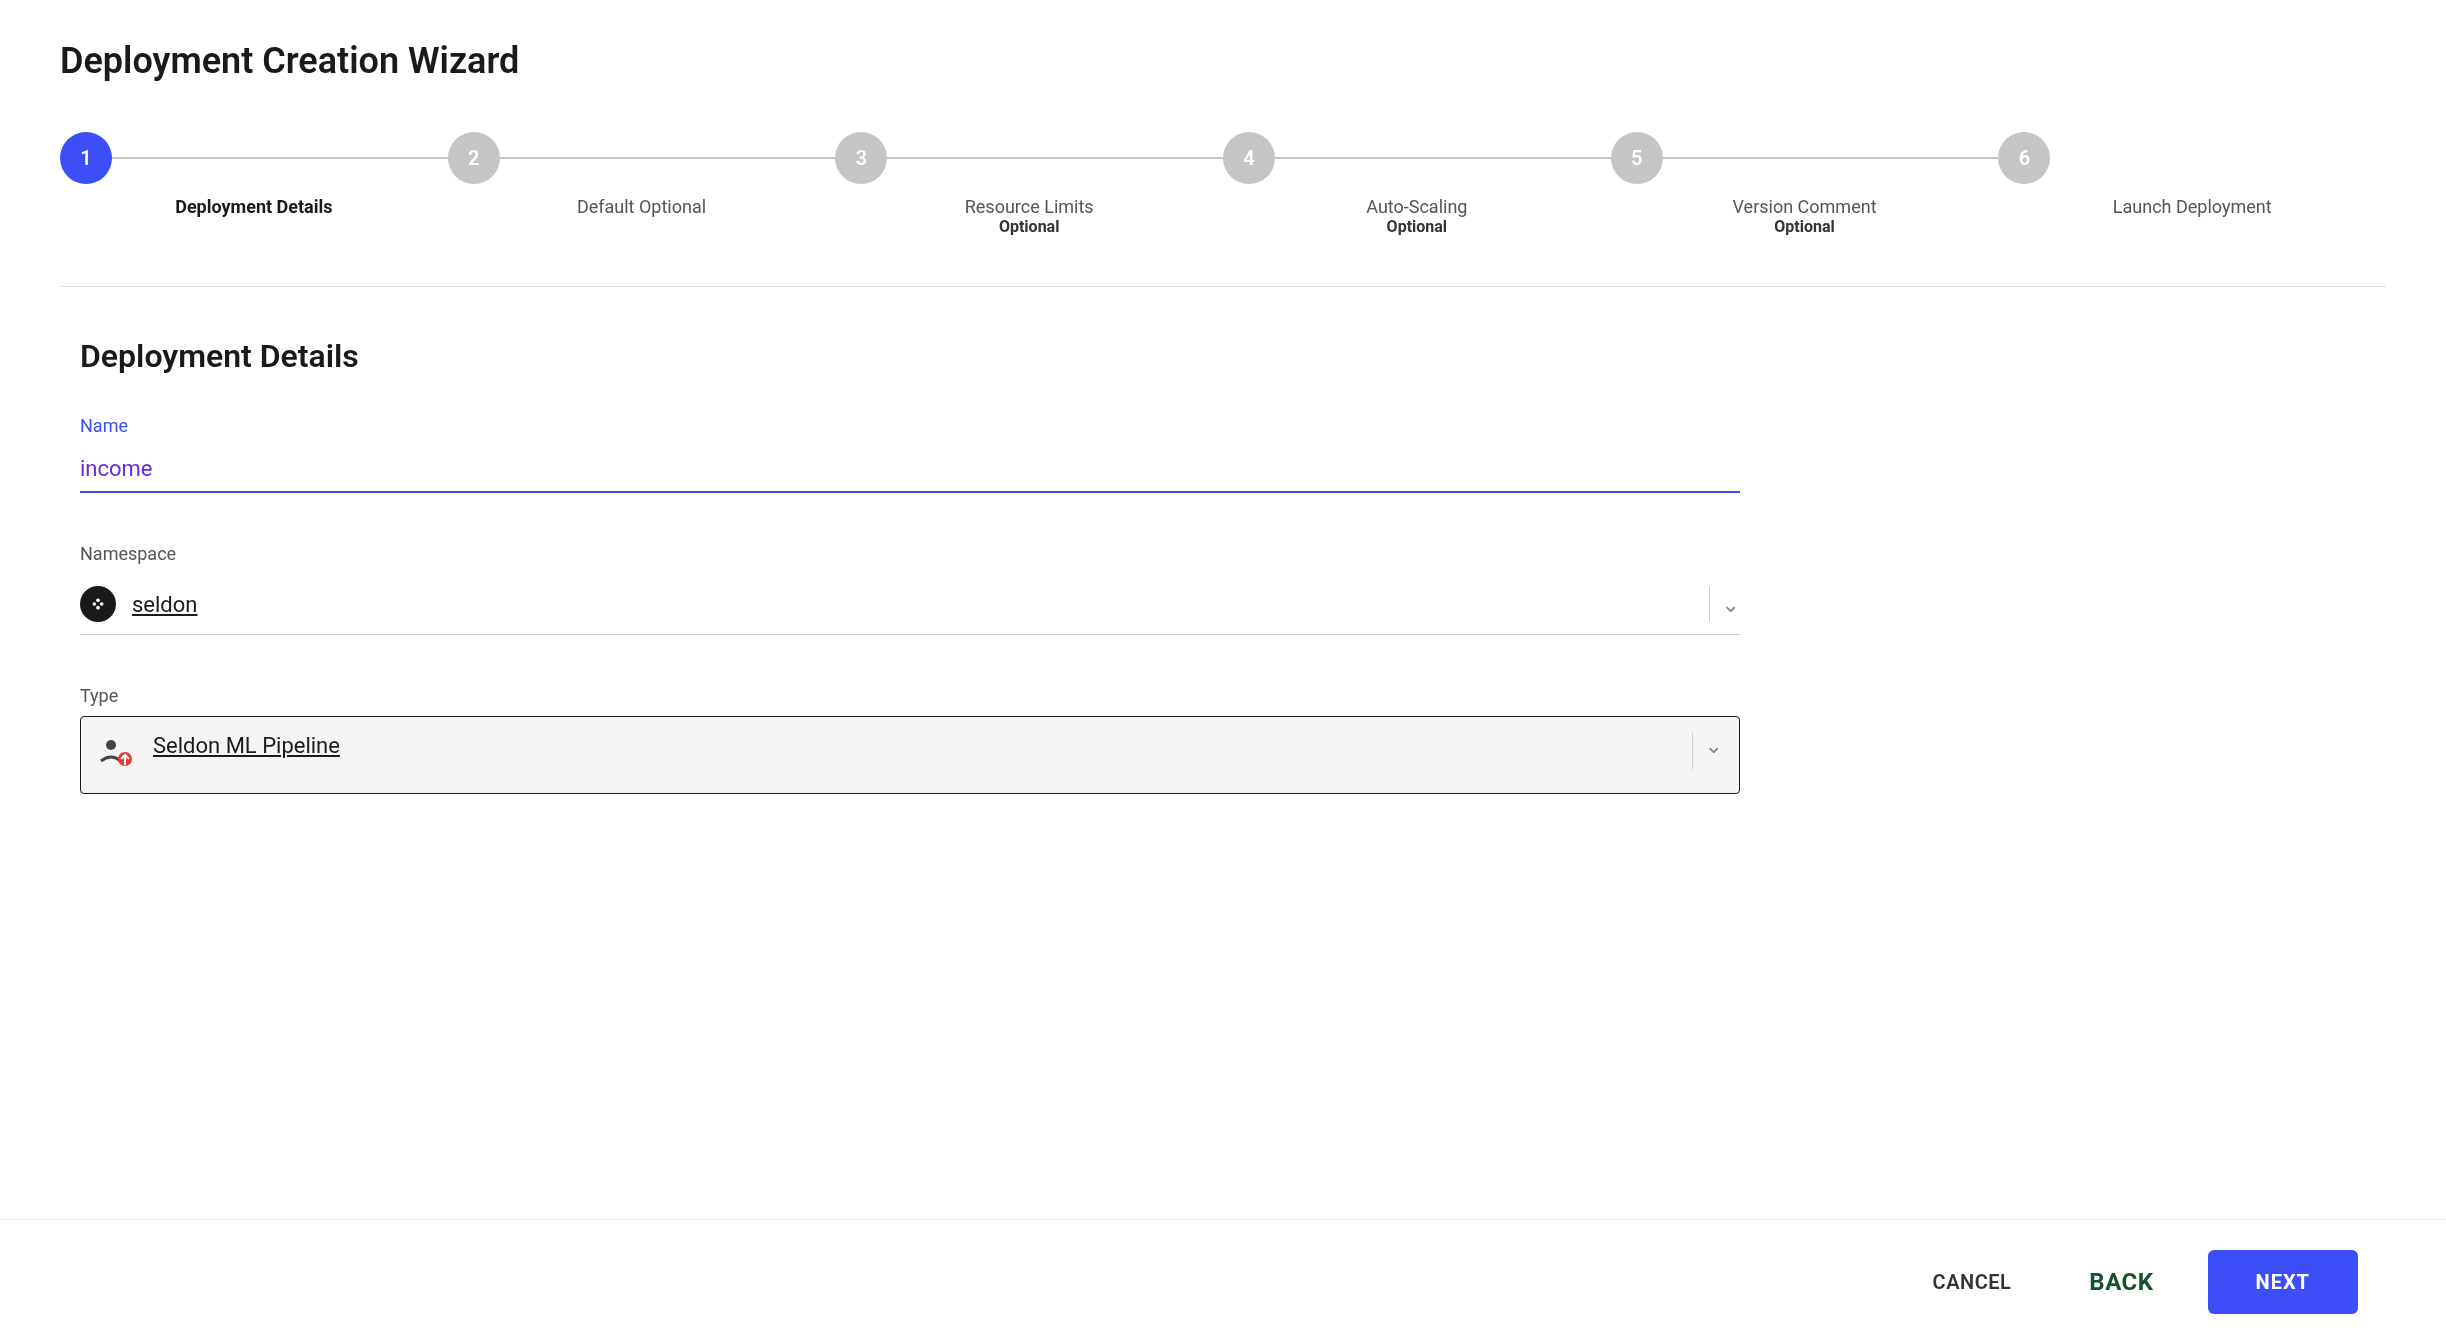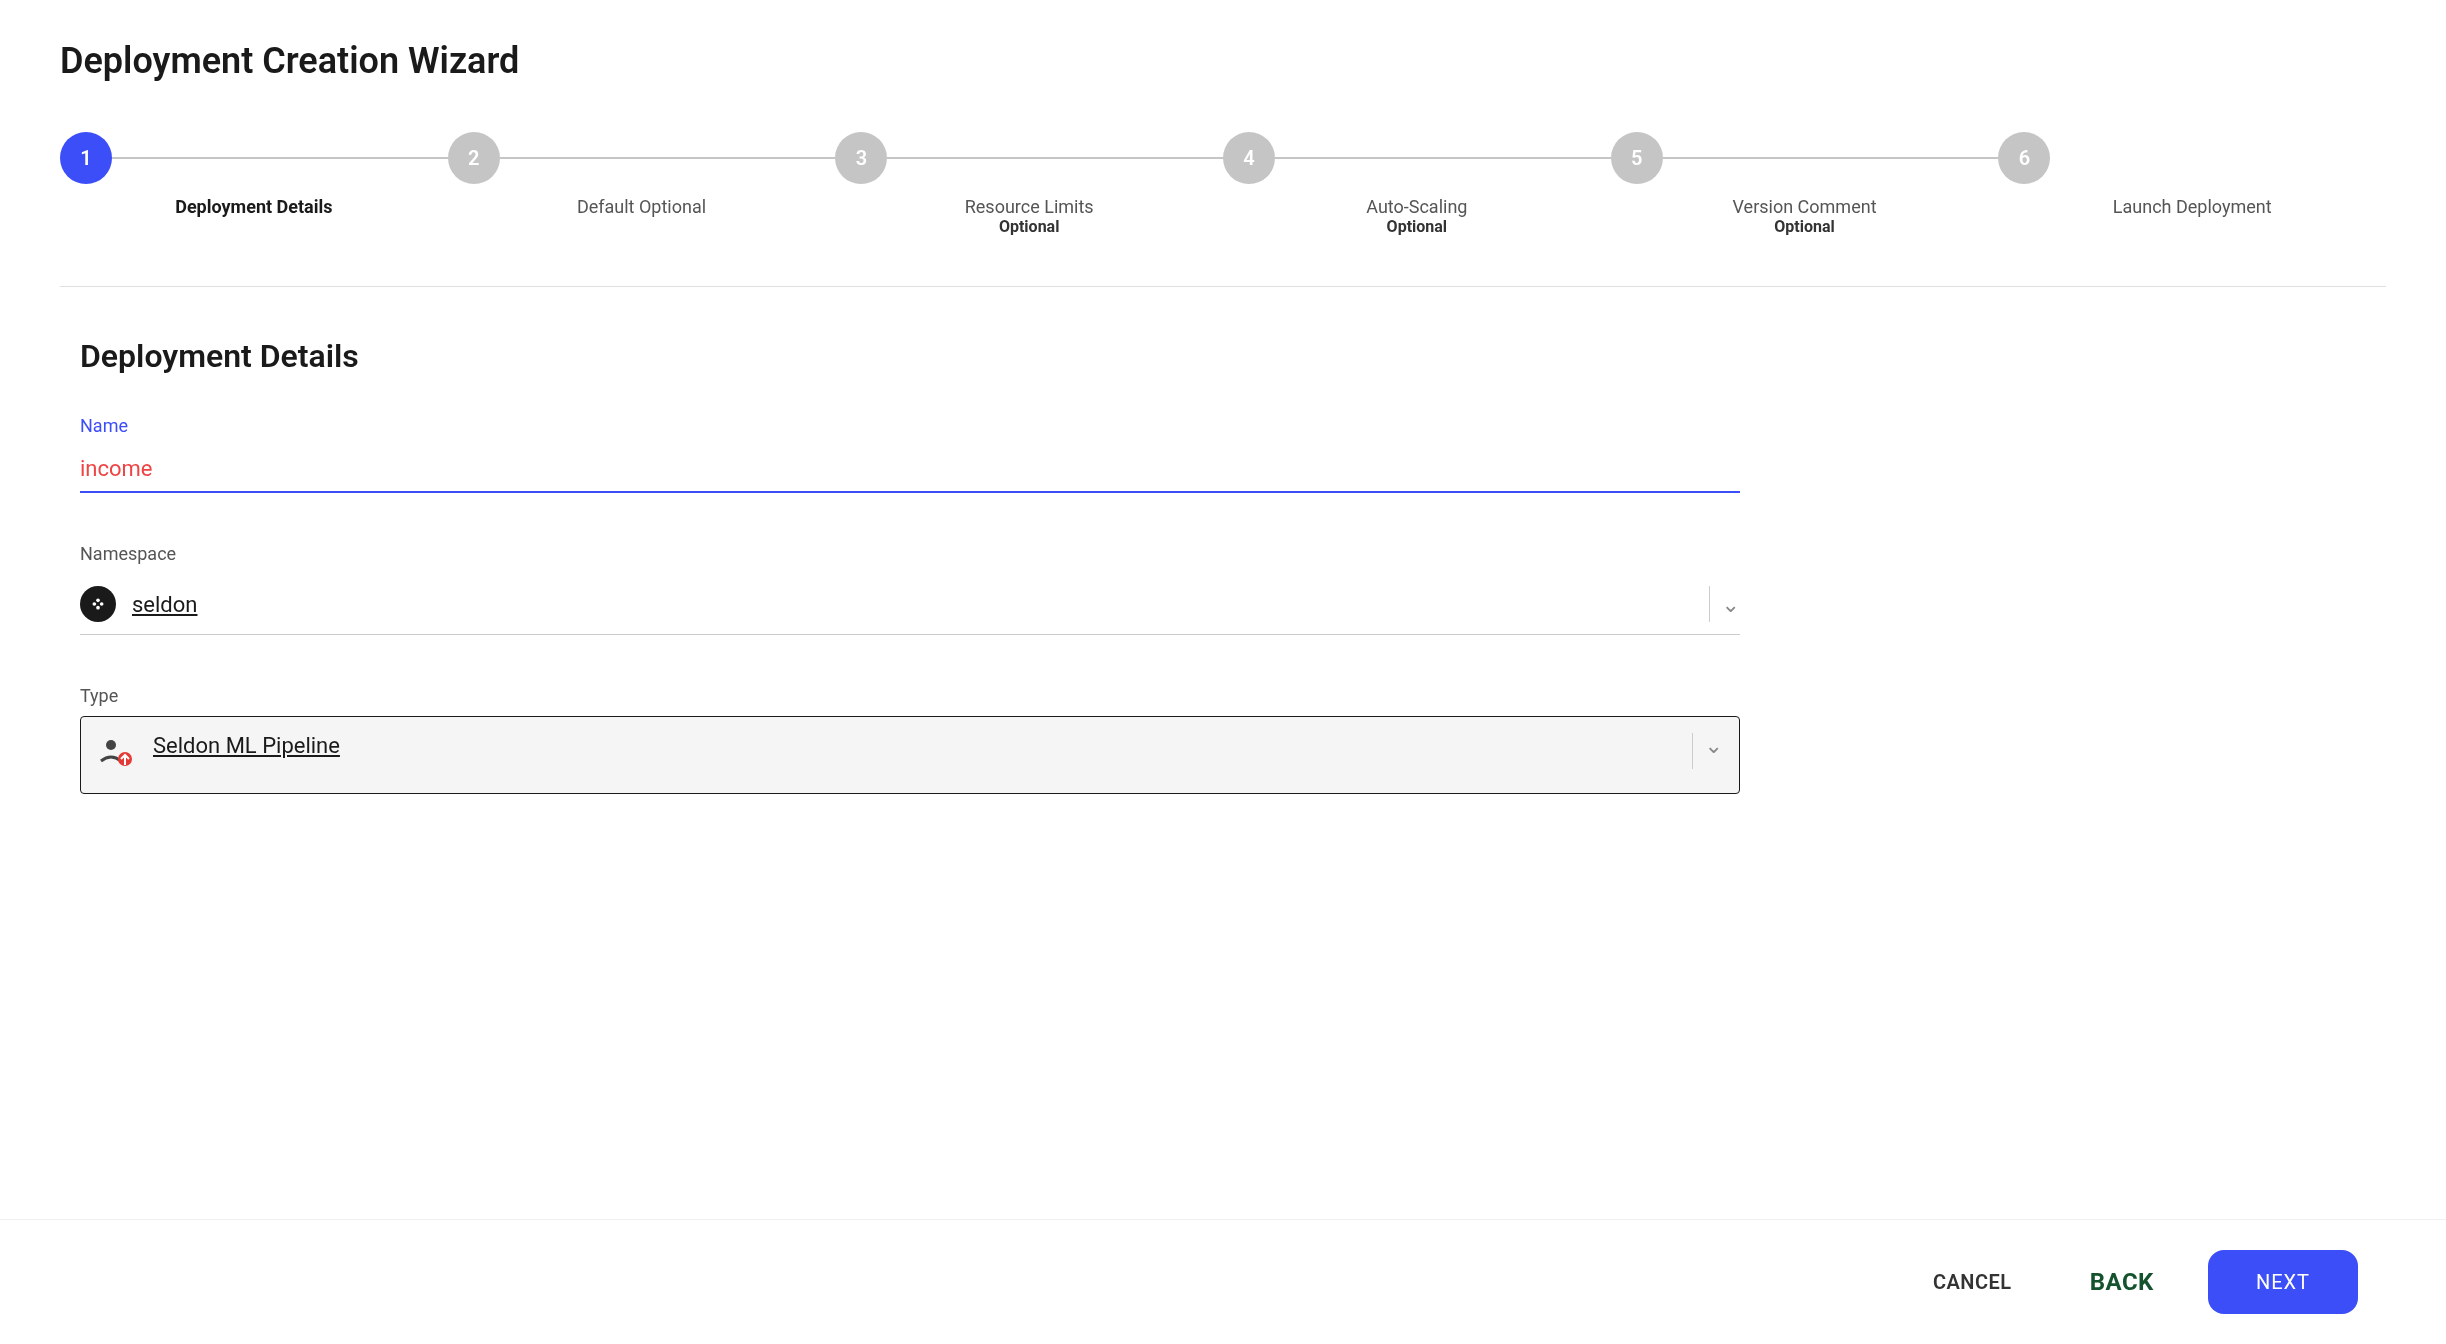--- a/index.html
+++ b/index.html
@@ -135,21 +135,21 @@
     .form-label.neutral {
       color: #555;
     }
 
     .text-input {
       width: 100%;
       border: none;
       border-bottom: 2px solid #3b4ef8;
       outline: none;
       font-size: 22px;
-      color: #ef4444;
+      color: #6d28d9;
       padding: 10px 0;
       background: transparent;
     }
 
     .select-wrapper {
       position: relative;
       border-bottom: 1px solid #ccc;
       display: flex;
       align-items: center;
       padding: 12px 0;
@@ -240,24 +240,24 @@
       cursor: pointer;
       letter-spacing: 0.5px;
       padding: 16px 24px;
     }
 
     .btn-next {
       background: #3b4ef8;
       border: none;
       color: #fff;
       font-size: 20px;
-      font-weight: 400;
+      font-weight: 700;
       letter-spacing: 1px;
       padding: 20px 48px;
-      border-radius: 16px;
+      border-radius: 6px;
       cursor: pointer;
     }
   </style>
 </head>
 <body>
 
 <h1 class="page-title">Deployment Creation Wizard</h1>
 
 <div class="stepper">
 

